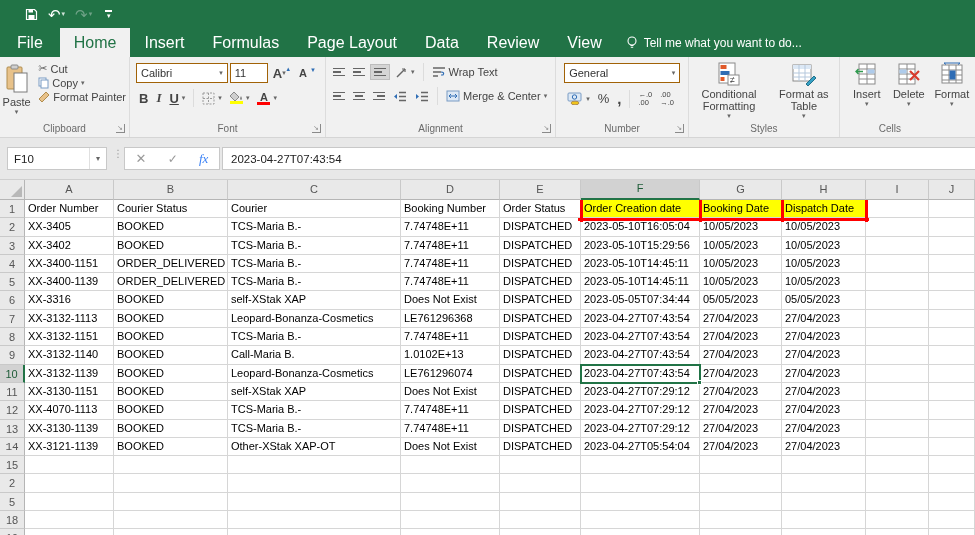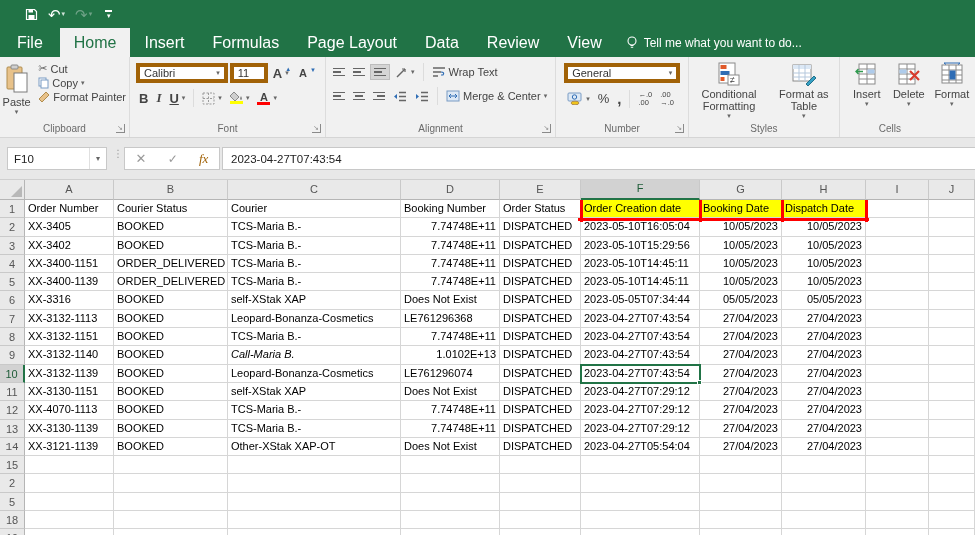--- a/index.html
+++ b/index.html
@@ -30,51 +30,51 @@
   .ribbon { position:absolute; top:57px; left:0; width:100%; height:81px; background:#f1f1f1; border-bottom:1px solid #d5d5d5; display:flex; }
   .rgroup { position:relative; height:100%; border-right:1px solid #dcdcdc; padding-top:4px; }
   .glabel { position:absolute; bottom:3px; left:0; width:100%; text-align:center; font-size:10px; color:#6a6a6a; }
   .launcher { position:absolute; bottom:4px; right:4px; width:9px; height:9px; border-right:1px solid #8a8a8a; border-bottom:1px solid #8a8a8a; font-size:7px; color:#8a8a8a; line-height:7px; text-align:center; cursor:pointer; }
   .bigbtn { display:flex; flex-direction:column; align-items:center; justify-content:flex-start; font-size:11px; color:#444; cursor:pointer; text-align:center; }
   .bigbtn .cap { line-height:12px; margin-top:2px; }
   .ddm { font-size:7px; color:#666; }
   .smallrow { display:flex; align-items:center; gap:2px; font-size:11px; color:#444; }
   .sbtn { display:flex; align-items:center; gap:3px; padding:1px 3px; cursor:pointer; color:#444; font-size:11px; white-space:nowrap; }
   .sbtn.pressed { background:#d5d5d5; border:1px solid #bdbdbd; }
-  .combo { background:#fff; border:4px solid #a16207; display:flex; align-items:center; justify-content:space-between; font-size:11px; color:#333; padding:0 4px; height:20px; cursor:pointer;gap:32px; }
+  .combo { background:#fff; border:1px solid #a16207; display:flex; align-items:center; justify-content:space-between; font-size:11px; color:#333; padding:0 4px; height:20px; cursor:pointer;gap:32px; }
   .combo .ddm { margin-left:4px; }
   .vdiv { width:1px; background:#dcdcdc; height:60px; margin:2px 3px 0; }
   .lines { display:inline-block; }
   .lines i { display:block; height:1.5px; background:#666; margin:2px 0; }
   .fmt-letter { font-weight:bold; font-size:13px; color:#444; }
   .underbar { display:inline-block; width:13px; height:3px; margin-top:0; }
 
   
   .fbar { position:absolute; top:138px; left:0; width:100%; height:42px; background:#e8e8e8; border-bottom:1px solid #cfcfcf; }
   .namebox { position:absolute; left:7px; top:9px; width:100px; height:23px; background:#fff; border:1px solid #c8c8c8; display:flex; align-items:center; justify-content:space-between; font-size:11.5px; color:#222; padding:0 6px; }
   .nb-dd { color:#666; font-size:8px; border-left:1px solid #e0e0e0; padding-left:6px; height:100%; display:flex; align-items:center; cursor:pointer; }
   .fdots { position:absolute; left:113px; top:13px; color:#9a9a9a; font-size:10px; letter-spacing:0; line-height:5px; }
   .fxbox { position:absolute; left:124px; top:9px; width:96px; height:23px; background:#fff; border:1px solid #c8c8c8; display:flex; align-items:center; justify-content:space-around; }
   .fxbox .x { color:#9a9a9a; font-size:13px; cursor:pointer; }
   .fxbox .ck { color:#9a9a9a; font-size:12px; cursor:pointer; }
-  .fxbox .fx { font-family:"Liberation Serif", serif; font-style:italic; font-size:13px; color:#a16207; cursor:pointer; }
+  .fxbox .fx { font-family:"Liberation Serif", serif; font-style:italic; font-size:13px; color:#3b82f6; cursor:pointer; }
   .fval { position:absolute; left:222px; top:9px; right:0; height:23px; background:#fff; border:1px solid #c8c8c8; border-right:none; display:flex; align-items:center; font-size:11.5px; color:#222; padding-left:8px; cursor:text; }
 
   
   .grid { position:absolute; top:180px; left:0; width:975px; height:355px; background:#fff; overflow:hidden; }
   .hdr-row { display:flex; height:20px; }
   .corner { background:#e9e9e9; border-right:1px solid #b5b5b5; border-bottom:1px solid #b5b5b5; position:relative; cursor:pointer; }
   .corner::after { content:""; position:absolute; right:2px; bottom:2px; border-style:solid; border-width:0 0 11px 11px; border-color:transparent transparent #b8b8b8 transparent; }
   .col-h { background:#e9e9e9; border-right:1px solid #c9c9c9; border-bottom:1px solid #b5b5b5; font-size:11px; color:#555; text-align:center; line-height:19px; cursor:pointer; }
   .col-h.sel { background:#d2d2d2; border-bottom:2px solid #217346; color:#1e5c38; line-height:17px; }
   .g-row { display:flex; height:18.3px; }
   .row-h { background:#e9e9e9; border-right:1px solid #b5b5b5; border-bottom:1px solid #c9c9c9; font-size:11px; color:#555; text-align:center; line-height:18px; cursor:pointer; }
   .row-h.sel { background:#d2d2d2; border-right:2px solid #217346; color:#1e5c38; }
   .cell { border-right:1px solid #d6d6d6; border-bottom:1px solid #d6d6d6; font-size:11px; color:#000; line-height:17.5px; padding:0 3px; white-space:nowrap; overflow:hidden; cursor:cell; position:relative; }
-  .cell.right { text-align:right; }
+  .cell.right { text-align:left; }
   .cell.hl { background:#ffff00; }
   .cell.selcell { outline:2px solid #217346; outline-offset:-1px; z-index:5; overflow:visible; }
   .handle { position:absolute; right:-3px; bottom:-3px; width:5px; height:5px; background:#217346; border:1px solid #fff; z-index:6; }
   .ann { position:absolute; background:#ff0000; z-index:8; pointer-events:none; }
 
   .icon { display:inline-block; }
 </style>
 </head>
 <body>
 
@@ -534,21 +534,21 @@
         <div class="cell" style="width: 119px;">2023-04-27T07:43:54</div>
         <div class="cell right" style="width: 82px;">27/04/2023</div>
         <div class="cell right" style="width: 84px;">27/04/2023</div>
         <div class="cell" style="width: 63px;"></div>
         <div class="cell" style="width: 46px;"></div>
       </div>
       <div class="g-row">
         <div class="row-h" style="width: 25px;">9</div>
         <div class="cell" style="width: 89px;">XX-3132-1140</div>
         <div class="cell" style="width: 114px;">BOOKED</div>
-        <div class="cell" style="width: 173px; font-style: italic;">Call-Maria B.</div>
+        <div class="cell" style="width: 173px;">Call-Maria B.</div>
         <div class="cell right" style="width: 99px;">1.0102E+13</div>
         <div class="cell" style="width: 81px;">DISPATCHED</div>
         <div class="cell" style="width: 119px;">2023-04-27T07:43:54</div>
         <div class="cell right" style="width: 82px;">27/04/2023</div>
         <div class="cell right" style="width: 84px;">27/04/2023</div>
         <div class="cell" style="width: 63px;"></div>
         <div class="cell" style="width: 46px;"></div>
       </div>
       <div class="g-row">
         <div class="row-h sel" style="width: 25px;">10</div>

